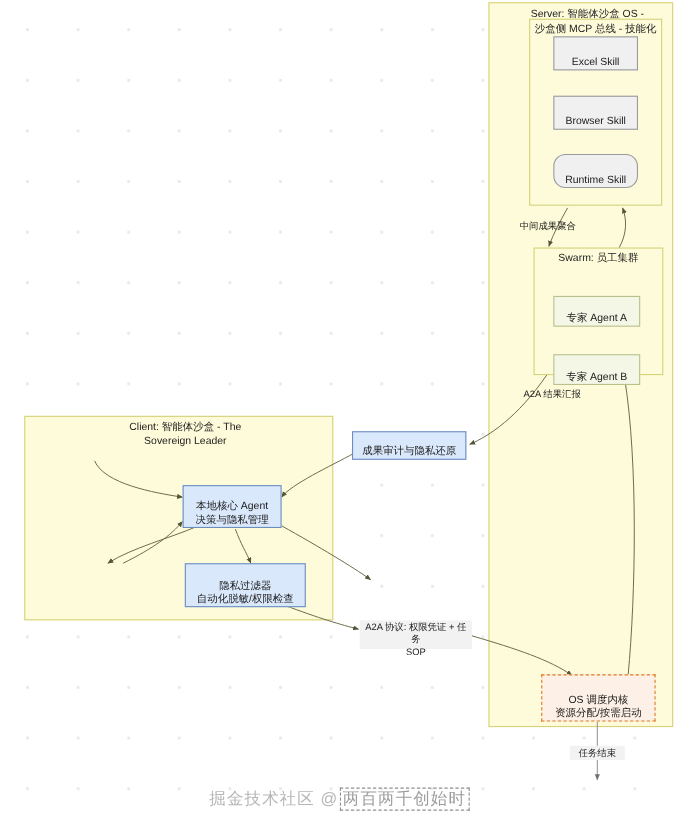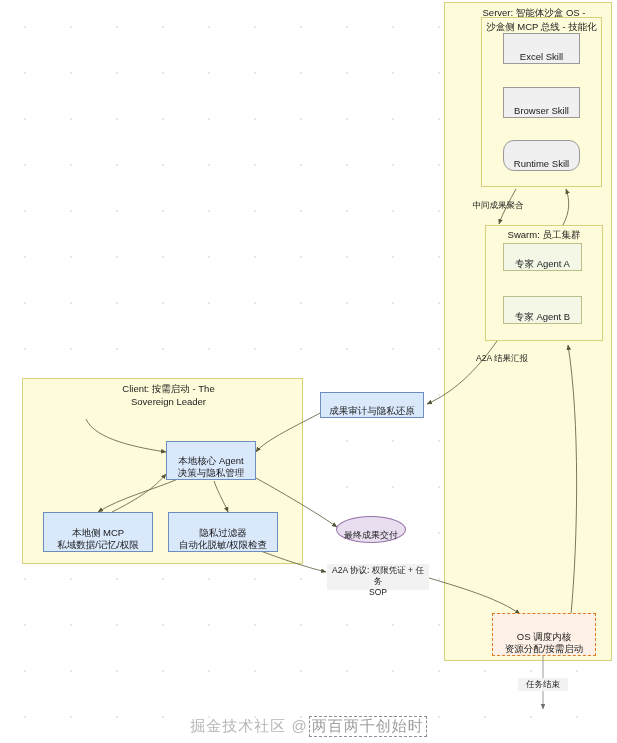--- a/index.html
+++ b/index.html
@@ -77,20 +77,21 @@
   }
   .box-gray {
     background: #f0f0f0;
     border: 1px solid #9a9a9a;
     font-size: 9.5px;
   }
   .box-green {
     background: #f4f7e6;
     border: 1px solid #b9c08a;
     font-size: 9.5px;
+    margin-top: 26px;
   }
   .box-dashed-orange {
     background: #fdf0e6;
     border: 1.5px dashed #e07b1f;
     font-size: 9.5px;
   }
   .ellipse-purple {
     background: #e8def0;
     border: 1px solid #9673a6;
     border-radius: 50%;
@@ -183,48 +184,41 @@
       <path d="M256,478 C290,497 320,515 337,527"></path>
     </g>
 
     <g stroke="#8e8e8e" stroke-width="0.9" fill="none" marker-end="url(#arrowgray)">
       <path d="M543,656 L543,709"></path>
     </g>
   </svg>
 
   <div class="node container-lane" style="left:22px; top:378px; width:281px; height:186px;">
     <div class="lane-title">
-      <span>Client: 按需启动 - The</span>
+      <span>Client: 智能体沙盒 - The</span>
       <span class="line2">Sovereign Leader</span>
     </div>
   </div>
 
 
   <div class="node box-blue" style="left:166px; top:441px; width:90px; height:39px;">
     <span>本地核心 Agent</span>
     <span>决策与隐私管理</span>
   </div>
 
-  <div class="node box-blue" style="left:43px; top:512px; width:110px; height:40px;">
-    <span>本地侧 MCP</span>
-    <span>私域数据/记忆/权限</span>
-  </div>
 
   <div class="node box-blue" style="left:168px; top:512px; width:110px; height:40px;">
     <span>隐私过滤器</span>
     <span>自动化脱敏/权限检查</span>
   </div>
 
   <div class="node box-blue" style="left:320px; top:392px; width:104px; height:26px;">
     <span>成果审计与隐私还原</span>
   </div>
 
-  <div class="node ellipse-plain" style="left:336px; top:516px; width:70px; height:27px;">
-    <span>最终成果交付</span>
-  </div>
 
   <div class="node container-lane" style="left:444px; top:2px; width:168px; height:659px;">
     <div class="lane-title">Server: 智能体沙盒 OS -</div>
   </div>
 
   <div class="node container-inner" style="left:481px; top:17px; width:121px; height:170px;">
     <div class="lane-title">沙盒侧 MCP 总线 - 技能化工</div>
   </div>
 
   <div class="node box-gray" style="left:503px; top:33px; width:77px; height:31px;">

